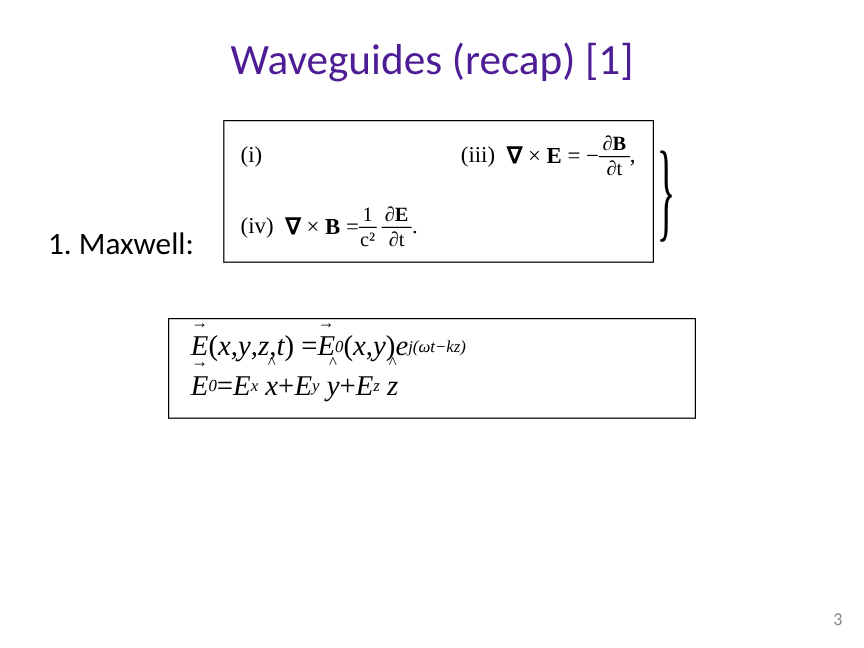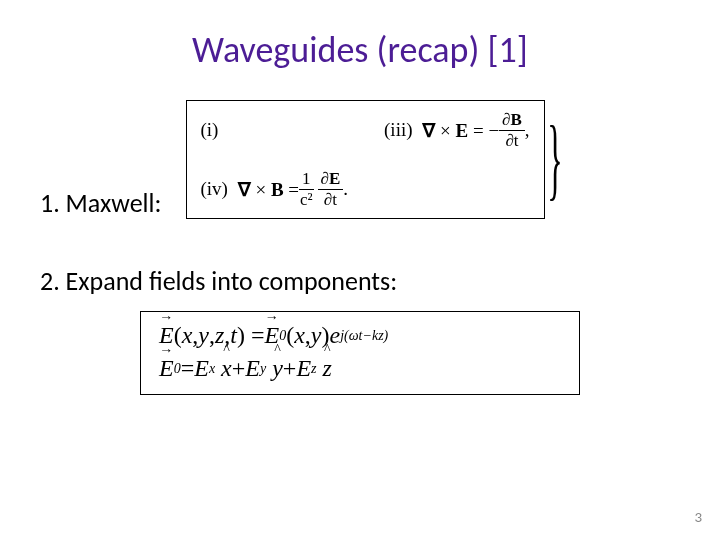--- a/index.html
+++ b/index.html
@@ -77,21 +77,20 @@
             </span>
             <span>.</span>
           </div>
         </div>
       </div>
       <span class="brace">}</span>
     </div>
   </div>
 
   <div class="item2">
-    <div class="item2-label">2.  Expand fields into components:</div>
     <div class="expand-box">
       <div class="line">
         <span class="vec"><span class="arrow">→</span><span>E</span></span>
         <span class="upright">(</span>
           <span>x</span>
           <span class="upright">, </span>
           <span>y</span>
           <span class="upright">, </span>
           <span>z</span>
           <span class="upright">, </span>

